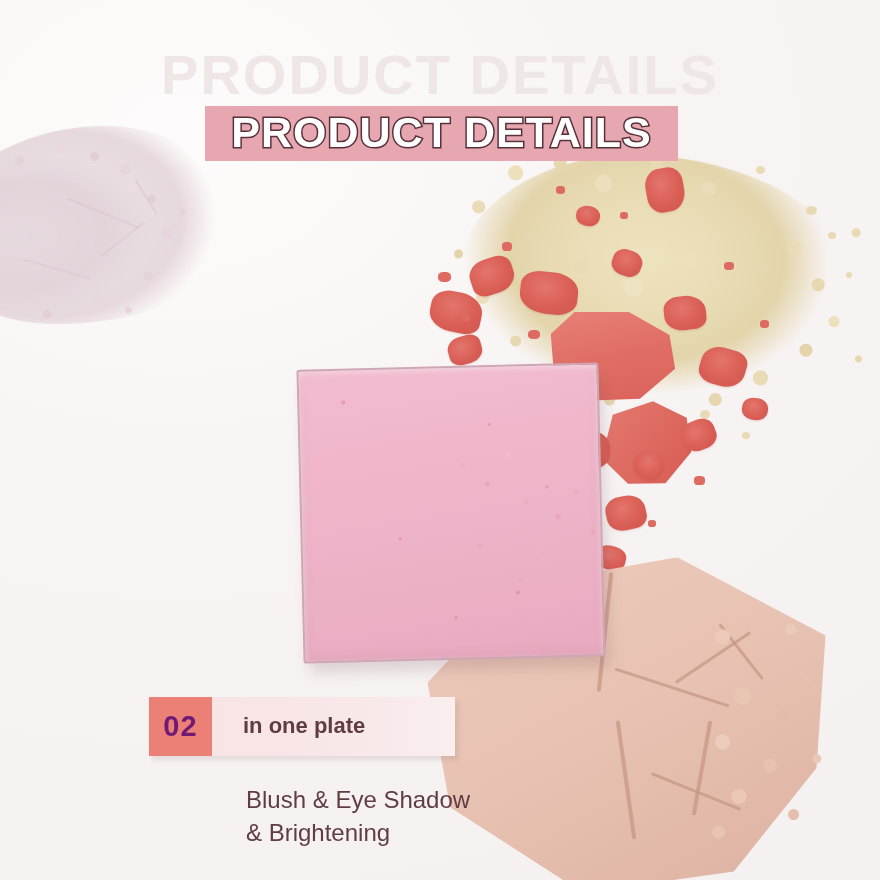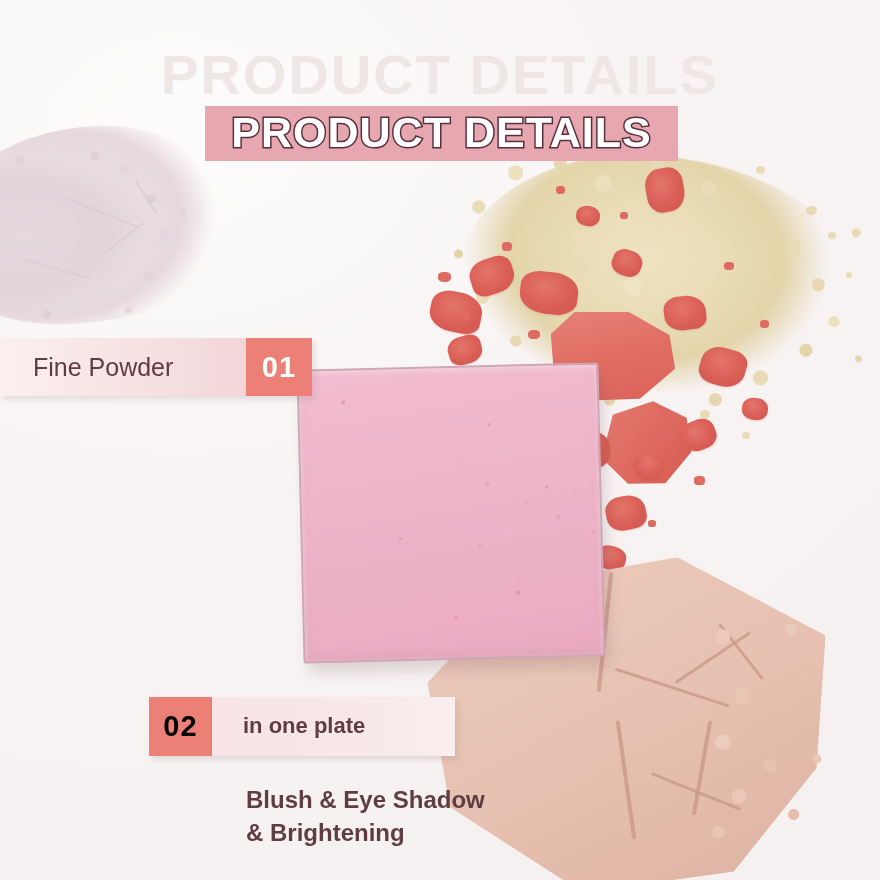--- a/index.html
+++ b/index.html
@@ -328,21 +328,21 @@
   .f2-num {
     width: 63px;
     background: #ec8076;
     display: flex;
     align-items: center;
     justify-content: center;
   }
   .f2-num-text {
     font-size: 29px;
     font-weight: 700;
-    color: #000000;
+    color: #701a75;
     letter-spacing: 1px;
   }
   .f2-label {
     flex: 1;
     background: linear-gradient(90deg, #f8e4e5 0%, #f8e8e8 60%, #faeeee 100%);
     display: flex;
     flex-direction: column;
     align-items: flex-start;
     justify-content: center;
     padding-left: 31px;
@@ -354,21 +354,21 @@
     color: #5f3d43;
     line-height: 1.12;
     white-space: nowrap;
   }
   .f2-desc {
     position: absolute;
     left: 246px; top: 783px;
   }
   .f2-desc-line {
     font-size: 24px;
-    font-weight: 700;
+    font-weight: 400;
     color: #5f3d43;
     line-height: 1.38;
     white-space: nowrap;
   }
 </style>
 </head>
 <body>
 
 <div id="stage">
 
@@ -447,28 +447,20 @@
     <div class="pan-crumbs"></div>
 
   </div>
 
   <div class="ghost-title">PRODUCT DETAILS</div>
 
   <div class="title-banner">
     <span class="title-banner-text">PRODUCT DETAILS</span>
   </div>
 
-  <div class="f1-bar">
-    <div class="f1-label">
-      <span class="f1-label-text">Fine Powder</span>
-    </div>
-    <div class="f1-num">
-      <span class="f1-num-text">01</span>
-    </div>
-  </div>
 
   <div class="f2-bar">
     <div class="f2-num">
       <span class="f2-num-text">02</span>
     </div>
     <div class="f2-label">
       <span class="f2-label-line">in one plate</span>
     </div>
   </div>
   <div class="f2-desc">

